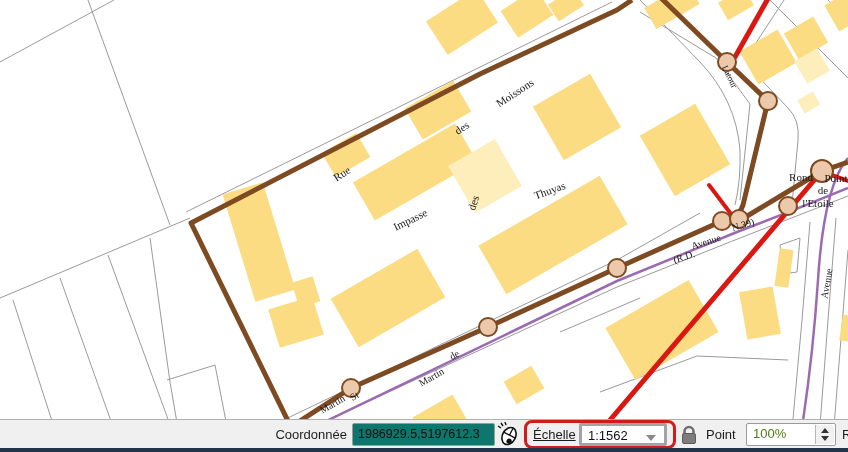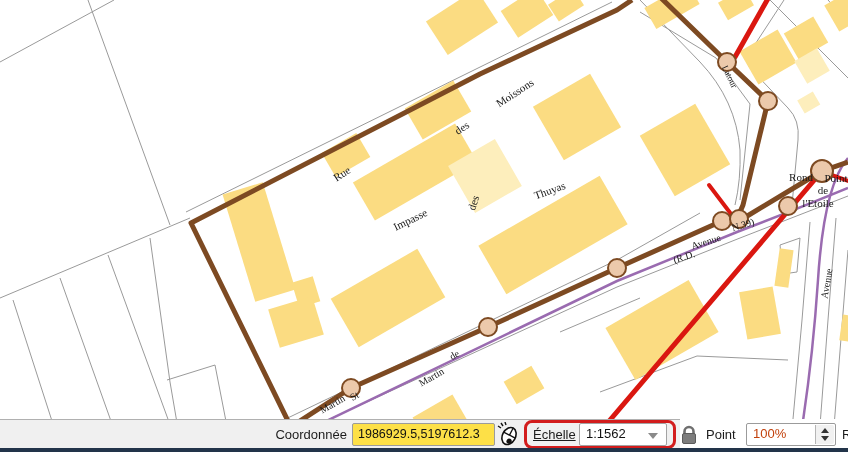--- a/index.html
+++ b/index.html
@@ -3,45 +3,45 @@
 <meta charset="utf-8">
 <style>
   html,body{margin:0;padding:0;background:#fff;}
   #app{position:relative;width:848px;height:452px;overflow:hidden;background:#fff;
        font-family:"Liberation Sans",sans-serif;}
   
   #map-canvas{position:absolute;left:0;top:0;width:848px;height:419px;background:#fff;}
   #map-canvas svg{display:block;}
   text{font-family:"Liberation Serif",serif;}
   
-  #status-bar{position:absolute;left:0;top:419px;width:680px;height:30px;
+  #status-bar{position:absolute;left:0;top:419px;width:848px;height:30px;
       background:#f0f0f0;border-top:1px solid #b0b0b0;box-sizing:border-box;
       font-size:13px;color:#1c1c1c;}
   #bottom-strip{position:absolute;left:0;top:448px;width:848px;height:4px;background:#22344a;}
   .sb-label{position:absolute;top:7px;white-space:nowrap;}
-  .sb-input{position:absolute;top:3px;height:21px;background:#fde047;border:1px solid #9b9b9b;
+  .sb-input{position:absolute;top:3px;height:21px;background:#0f766e;border:1px solid #9b9b9b;
       border-radius:2px;font-family:"Liberation Sans",sans-serif;font-size:12.5px;color:#111;
       padding:0 5px;box-sizing:content-box;line-height:21px;}
   #coord-label{left:270px;width:77px;text-align:right;}
   #coord-input{left:352px;width:131px;}
   #mouse-icon{position:absolute;left:496px;top:2px;width:24px;height:26px;}
   #scale-highlight{position:absolute;left:524px;top:0px;width:146px;height:23px;
       border:3px solid #d21c1c;border-radius:8px;}
   #scale-label{left:533px;text-decoration:underline;}
   #scale-combo{position:absolute;left:579px;top:3px;width:88px;height:23px;background:#fff;
-      border:1px solid #a3a3a3;border-radius:2px;box-sizing:border-box;}
+      border:3px solid #a3a3a3;border-radius:2px;box-sizing:border-box;}
   #scale-combo .combo-text{position:absolute;left:6px;top:2px;font-size:13px;color:#111;}
   #combo-arrow{position:absolute;right:8px;top:9px;width:0;height:0;
       border-left:5px solid transparent;border-right:5px solid transparent;
       border-top:6px solid #8a8a8a;}
   #lock-icon{position:absolute;left:678px;top:4px;width:22px;height:22px;}
   #loupe-label{left:706px;}
   #loupe-spin{position:absolute;left:746px;top:3px;width:90px;height:23px;background:#fff;
       border:1px solid #9b9b9b;border-radius:2px;box-sizing:border-box;}
-  #loupe-spin .spin-text{position:absolute;left:6px;top:2px;font-size:13px;color:#c2410c;}
+  #loupe-spin .spin-text{position:absolute;left:6px;top:2px;font-size:13px;color:#4d7c0f;}
   #spin-buttons{position:absolute;right:1px;top:1px;width:18px;height:19px;background:#f1f1f1;
       border-left:1px solid #b5b5b5;border-radius:0 2px 2px 0;}
   .tri-up{position:absolute;left:5px;top:3px;width:0;height:0;
       border-left:4px solid transparent;border-right:4px solid transparent;
       border-bottom:5px solid #333;}
   .tri-down{position:absolute;left:5px;bottom:3px;width:0;height:0;
       border-left:4px solid transparent;border-right:4px solid transparent;
       border-top:5px solid #333;}
   #clipped-label{position:absolute;left:842px;top:7px;font-size:13px;color:#1c1c1c;}
 </style>

